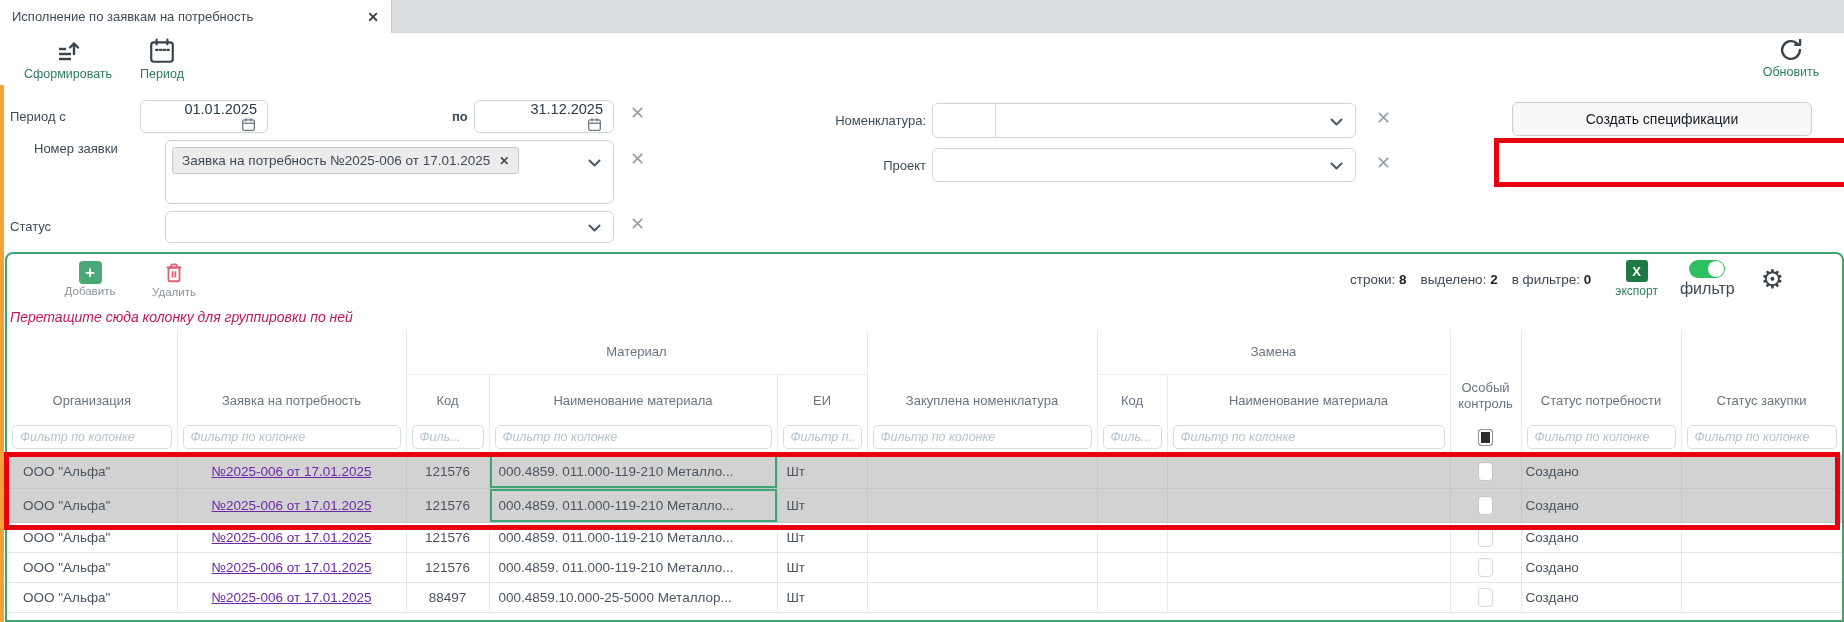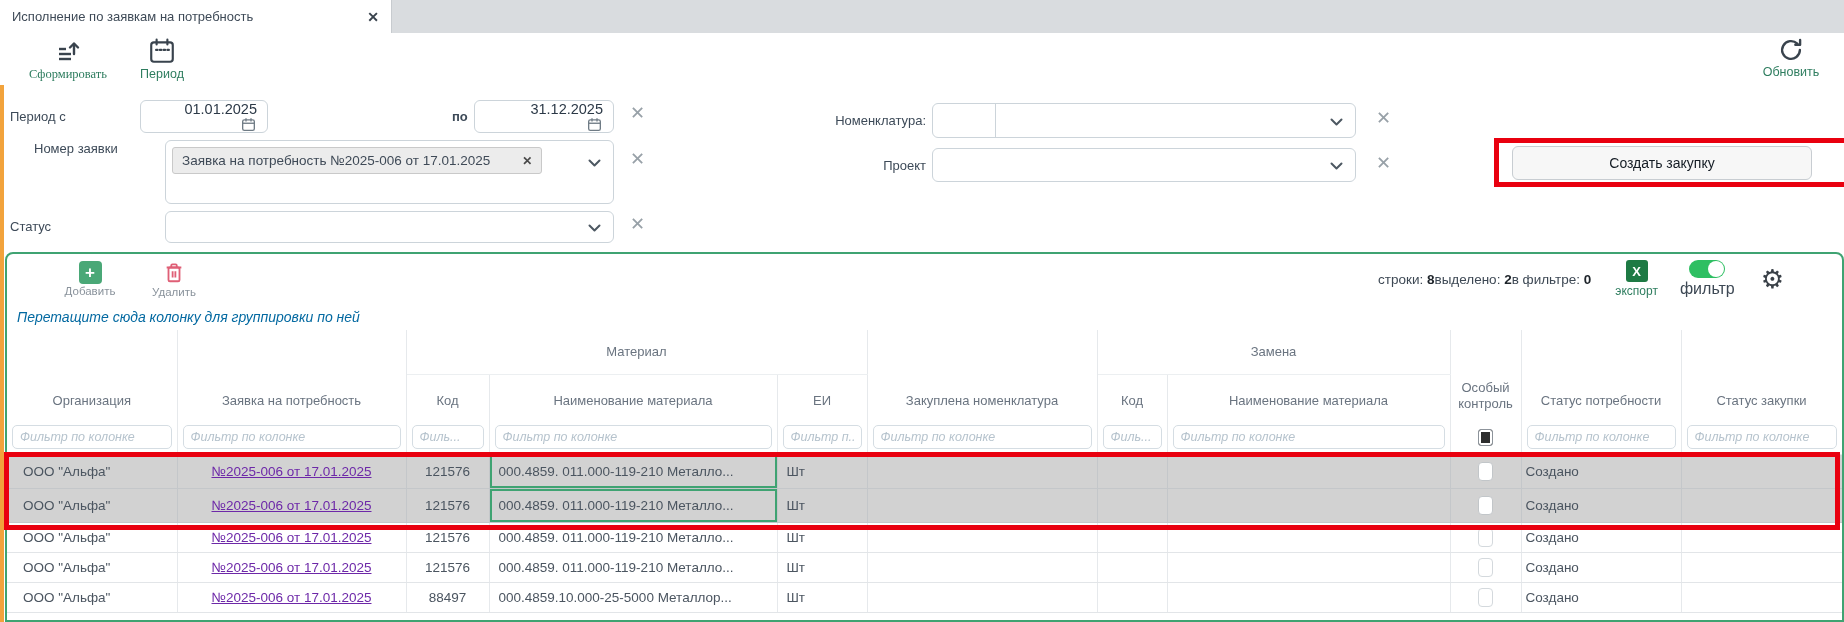--- a/index.html
+++ b/index.html
@@ -11,66 +11,66 @@
   .tabbar { position:absolute; left:0; top:0; width:100%; height:33px; background:#d9dcdf; }
   .tab { position:absolute; left:0; top:0; width:392px; height:33px; background:#fff;
          border-right:1px solid #c7cbcf; display:flex; align-items:center; padding:0 12px; }
   .tab-title { font-size:13px; color:#3e4a57; white-space:nowrap; overflow:hidden; flex:1; }
   .tab-close { font-size:14px; font-weight:bold; color:#39434d; margin-left:10px; cursor:pointer; }
 
   
   .toolbar { position:absolute; left:0; top:33px; width:100%; height:50px; background:#fff; }
   .tool-big { position:absolute; top:4px; display:flex; flex-direction:column; align-items:center; cursor:pointer; }
   .tool-big .lbl { font-size:12.5px; color:#2e7d5f; margin-top:2px; white-space:nowrap; }
-  .tb-gen { left:18px; width:100px;font-family:Liberation Serif, serif; }
+  .tb-gen { left:18px; width:100px; }
   .tb-per { left:134px; width:56px; }
   .tb-ref { right:10px; width:86px; }
 
   
   .orange-strip { position:absolute; left:0; top:85px; width:4px; height:537px; background:#f2a33c; }
 
   
   .flabel { position:absolute; font-size:13px; color:#3d4a58; white-space:nowrap; }
   .flabel.r { text-align:right; }
   .inputbox { position:absolute; border:1px solid #ccd4da; border-radius:6px; background:#fff;
               display:flex; align-items:flex-end; padding:0 10px;flex-direction:column; }
   .inputbox .val { font-size:14.5px; color:#2c3947; flex:1; }
   .selectbox { position:absolute; border:1px solid #ccd4da; border-radius:6px; background:#fff; }
   .chev { position:absolute; right:12px; }
   .clear-x { position:absolute; font-size:18px; color:#98a1a8; cursor:pointer; line-height:1; }
   .tag { display:inline-flex; align-items:center; margin:6px 0 0 6px; background:#ececec;
          border:1px solid #c9c9c9; border-radius:3px; height:27px; padding:0 9px;
-         font-size:13.5px; color:#3f4a57; white-space:nowrap;gap:23px; }
+         font-size:13.5px; color:#3f4a57; white-space:nowrap; }
   .tag .tag-x { margin-left:9px; font-size:12px; font-weight:bold; color:#4a4a4a; cursor:pointer; }
   .subdiv { position:absolute; left:62px; top:0; bottom:0; width:1px; background:#ccd4da; }
   .act-btn { position:absolute; left:1512px; width:300px; height:34px; background:#f7f7f7;
              border:1px solid #c8cdd2; border-radius:6px; font-size:14px; color:#141c24;
              display:flex; align-items:center; justify-content:center; cursor:pointer; }
 
   
   .panel { position:absolute; left:5px; top:252px; width:1839px; height:370px; background:#fff;
            border:2px solid #3fa372; border-radius:8px 8px 0 0; overflow:hidden; }
   .panel-header { height:50px; display:flex; align-items:center; }
   .panel-title { font-size:15px; font-weight:bold; color:#2d3742; margin-left:22px; white-space:nowrap; }
   .mini-btn { display:flex; flex-direction:column; align-items:center; width:66px; cursor:pointer; }
   .mini-btn .lbl { font-size:11.5px; color:#8a939c; margin-top:1px; }
   .plus-ic { width:23px; height:23px; background:#4aa877; border-radius:4px; color:#fff;
              font-size:17px; font-weight:bold; display:flex; align-items:center; justify-content:center; }
-  .stats { margin-left:auto; display:flex; align-items:center; font-size:13.5px; color:#3d4854; white-space:nowrap; }
+  .stats { margin-left:auto; display:flex; align-items:center; gap:14px; font-size:13.5px; color:#3d4854; white-space:nowrap; }
   .stats b { color:#20262c; }
   .xls-btn { display:flex; flex-direction:column; align-items:center; margin-left:24px; cursor:pointer; }
   .xls-ic { width:22px; height:22px; background:#1e7a44; border-radius:3px; color:#fff; font-size:13px;
             font-weight:bold; display:flex; align-items:center; justify-content:center; }
   .xls-btn .lbl { font-size:12px; color:#2e7d5f; margin-top:2px; }
   .tgl-btn { display:flex; flex-direction:column; align-items:center; margin-left:22px; cursor:pointer; }
   .toggle { width:36px; height:18px; border-radius:9px; background:#2ebf62; position:relative; }
   .toggle .knob { position:absolute; right:1px; top:1px; width:16px; height:16px; border-radius:50%; background:#fff; }
   .tgl-btn .lbl { font-size:16px; color:#3d4854; margin-top:2px; }
   .gear { font-size:26px; color:#3a4148; margin-left:26px; margin-right:58px; cursor:pointer; line-height:1; }
-  .group-hint { height:26px; padding-left:10px; font-size:14px; font-style:italic; color:#0369a1; display:flex; align-items:center; }
+  .group-hint { height:26px; padding-left:3px; font-size:14px; font-style:italic; color:#be185d; display:flex; align-items:center; }
 
   
   table.grid { border-collapse:collapse; table-layout:fixed; width:1835px; }
   .grid th, .grid td { border-right:1px solid #e6e9ec; overflow:hidden; white-space:nowrap; }
   .grid th { font-weight:normal; font-size:13px; color:#6a7480; background:#fff; }
   .h-group th { height:44px; border-bottom:1px solid #eceff1; }
   th.hg { text-align:center; vertical-align:middle; }
   th.hl { vertical-align:bottom; text-align:center; padding-bottom:12px; border-bottom:0; }
   th.hl2 { white-space:normal; line-height:1.25; padding-bottom:8px; }
   .h-label th { height:46px; }
@@ -203,22 +203,22 @@
   <span class="flabel r" style="left:770px; top:158px; width:156px;">Проект</span>
   <div class="selectbox" style="left:932px; top:148px; width:424px; height:34px;">
     <span class="chev" style="top:13px;">
       <svg class="ic" width="13" height="8" viewBox="0 0 13 8" fill="none" stroke="#4d5862" stroke-width="2" stroke-linecap="round" stroke-linejoin="round">
           <path d="M1.5 1.5 L6.5 6.5 L11.5 1.5"></path>
         </svg>
     </span>
   </div>
   <span class="clear-x" style="left:1376px; top:154px;">✕</span>
 
-  <div class="act-btn" style="top:146px;">
-    <span>Создать закупку</span>
+  <div class="act-btn" style="top:102px;">
+    <span>Создать спецификации</span>
   </div>
 
   <div class="panel">
     <div class="panel-header">
       <div class="mini-btn" style="margin-left:50px;">
         <span class="plus-ic">+</span>
         <span class="lbl">Добавить</span>
       </div>
       <div class="mini-btn" style="margin-left:18px;">
         <svg class="ic" width="22" height="24" viewBox="0 0 24 26" fill="none" stroke="#df5f76" stroke-width="2">

